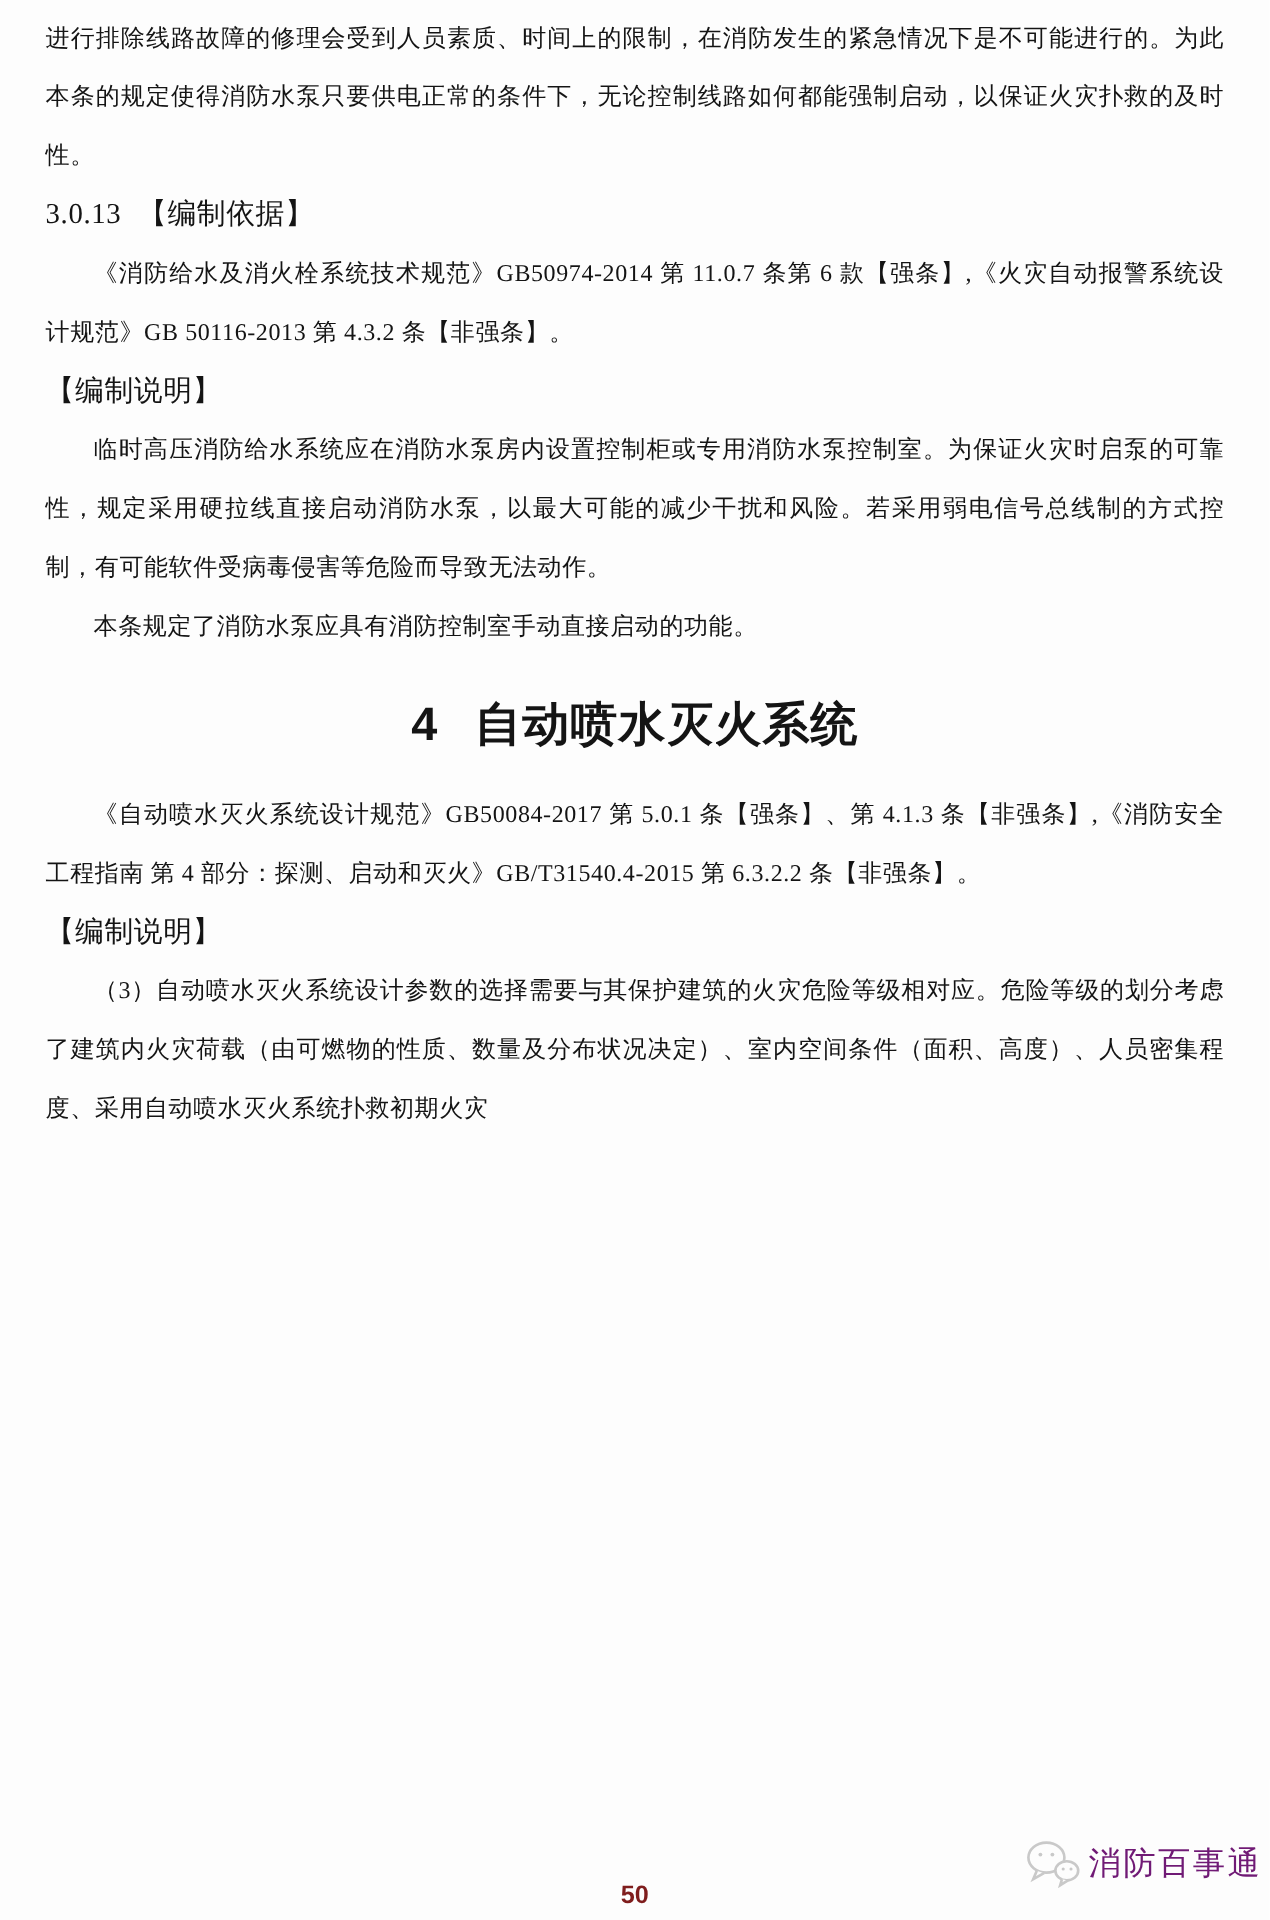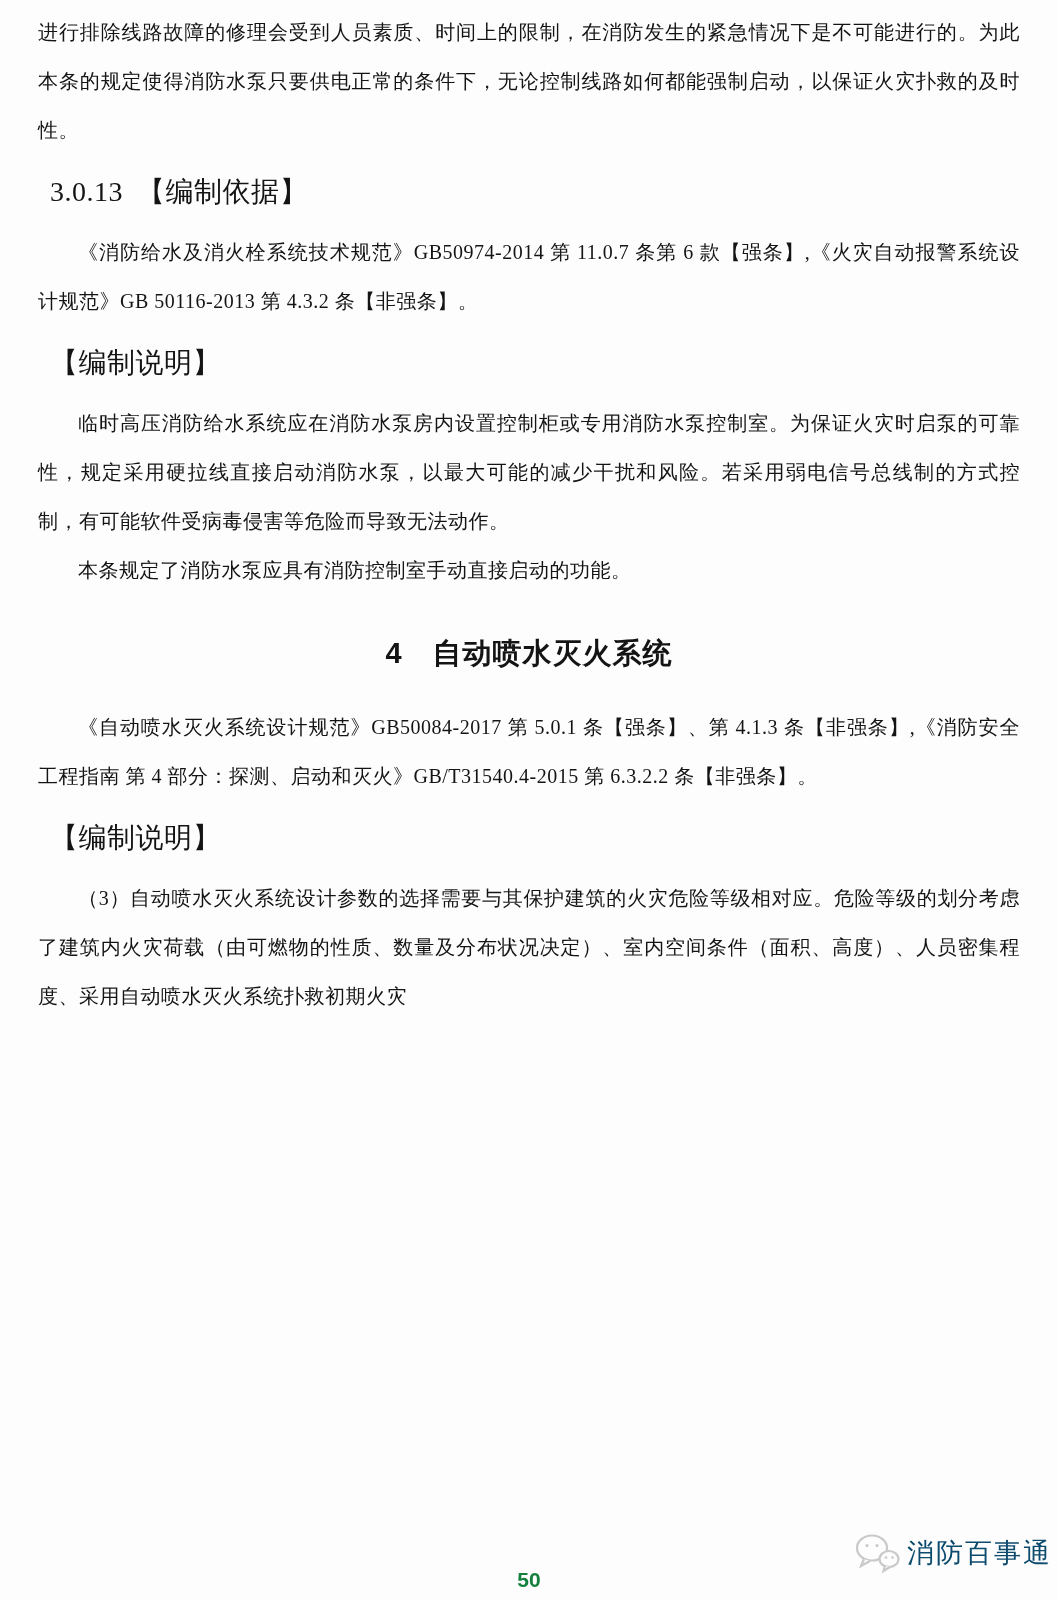--- a/index.html
+++ b/index.html
@@ -23,59 +23,59 @@
     margin: 0;
     font-size: 20px;
     line-height: 49px;
     text-align: justify;
     text-indent: 2em;
     letter-spacing: 0.5px;
   }
   p.para.no-indent { text-indent: 0; }
 
   p.clause {
-    margin: 12px;
-    font-size: 28px;
+    margin: 0;
+    font-size: 24px;
     line-height: 49px;
     letter-spacing: 0.5px;
   }
   p.clause .clause-num { font-family: "Liberation Serif", "DejaVu Serif", serif; }
   p.clause .clause-lbl { margin-left: 14px; }
   p.clause.wide-gap .clause-lbl { margin-left: 44px; }
 
   h1.section-heading {
     margin: 32px 0 24px 0;
-    font-size: 29px;
+    font-size: 39px;
     line-height: 52px;
     font-weight: bold;
     text-align: center;
     font-family: "Liberation Sans", "DejaVu Sans", sans-serif;
     letter-spacing: 1px;
   }
   h1.section-heading .heading-num { margin-right: 30px; }
 
   .page-number {
     position: absolute;
     left: 0; right: 0;
     bottom: 8px;
     text-align: center;
     font-size: 21px;
     font-weight: bold;
     font-family: "Liberation Sans", "DejaVu Sans", sans-serif;
-    color: #15803d;
+    color: #7f1d1d;
   }
 
   .watermark {
     position: absolute;
     right: 6px;
     bottom: 26px;
     display: flex;
     align-items: center;
     gap: 5px;
-    color: #0c4a6e;
+    color: #701a75;
     font-size: 27px;
     font-family: "Liberation Sans", "DejaVu Sans", sans-serif;
     letter-spacing: 2px;
     user-select: none;
   }
   .watermark svg { display: block; }
 </style>
 </head>
 <body>
 

